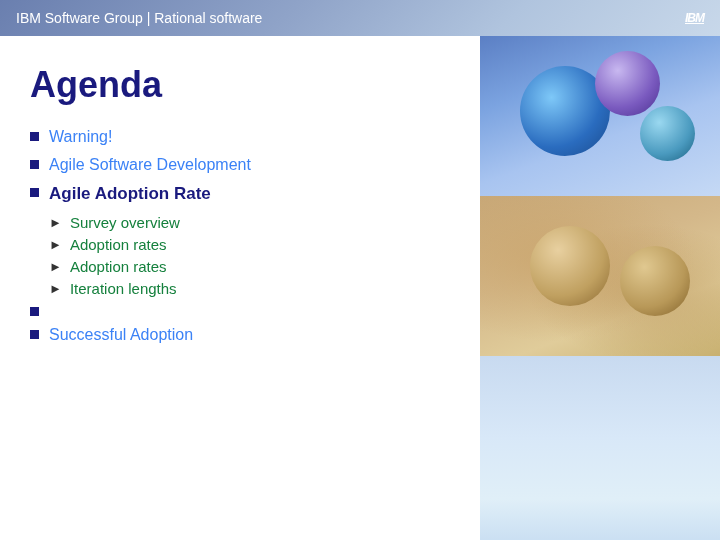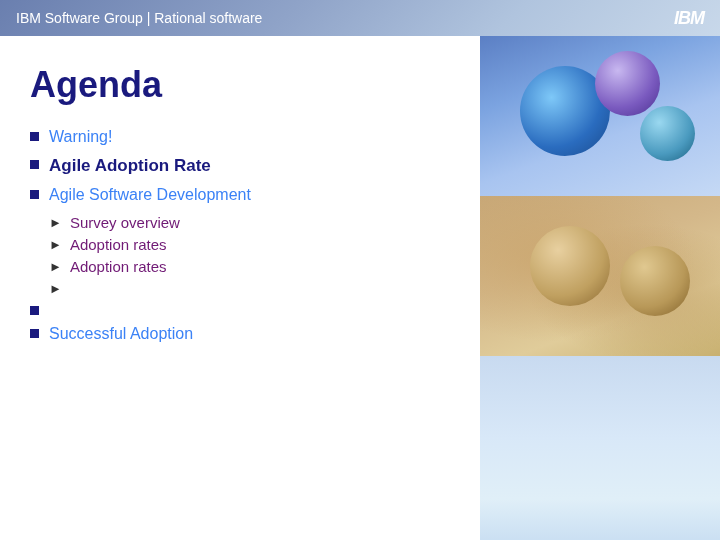--- a/index.html
+++ b/index.html
@@ -28,24 +28,25 @@
       font-size: 14px;
       font-weight: normal;
     }
 
     .ibm-logo {
       position: absolute;
       right: 16px;
       top: 50%;
       transform: translateY(-50%);
       color: #fff;
-      font-size: 18px;
+      font-size: 12px;
       font-weight: bold;
       font-style: italic;
       letter-spacing: -1px;
+      text-decoration: underline;
     }
 
     
     .main-content {
       display: flex;
       height: 524px; 
       position: relative;
     }
 
     
@@ -112,21 +113,21 @@
     .arrow-bullet {
       color: #333;
       font-size: 13px;
       margin-right: 8px;
       margin-top: 1px;
       flex-shrink: 0;
     }
 
     .sub-item-text {
       font-size: 15px;
-      color: #701a75;
+      color: #15803d;
     }
 
     
     .right-panel {
       width: 240px;
       display: flex;
       flex-direction: column;
       position: relative;
     }
 
@@ -256,27 +257,27 @@
   <div class="left-panel">
 
     <div class="agenda-title">Agenda</div>
 
     <div class="agenda-item">
       <div class="bullet-square"></div>
       <span class="item-text muted">Warning!</span>
     </div>
 
     <div class="agenda-item">
+      <div class="bullet-square"></div>
+      <span class="item-text muted">Agile Software Development</span>
+    </div>
+
+    <div class="agenda-item">
       <div class="bullet-square bold"></div>
       <span class="item-text bold-item">Agile Adoption Rate</span>
-    </div>
-
-    <div class="agenda-item">
-      <div class="bullet-square"></div>
-      <span class="item-text muted">Agile Software Development</span>
     </div>
 
     <div class="sub-items">
 
       <div class="sub-item">
         <span class="arrow-bullet">►</span>
         <span class="sub-item-text">Survey overview</span>
       </div>
 
       <div class="sub-item">
@@ -284,20 +285,21 @@
         <span class="sub-item-text">Adoption rates</span>
       </div>
 
       <div class="sub-item">
         <span class="arrow-bullet">►</span>
         <span class="sub-item-text">Adoption rates</span>
       </div>
 
       <div class="sub-item">
         <span class="arrow-bullet">►</span>
+        <span class="sub-item-text">Iteration lengths</span>
       </div>
 
     </div>
 
     <div class="agenda-item">
       <div class="bullet-square"></div>
     </div>
 
     <div class="agenda-item">
       <div class="bullet-square"></div>

